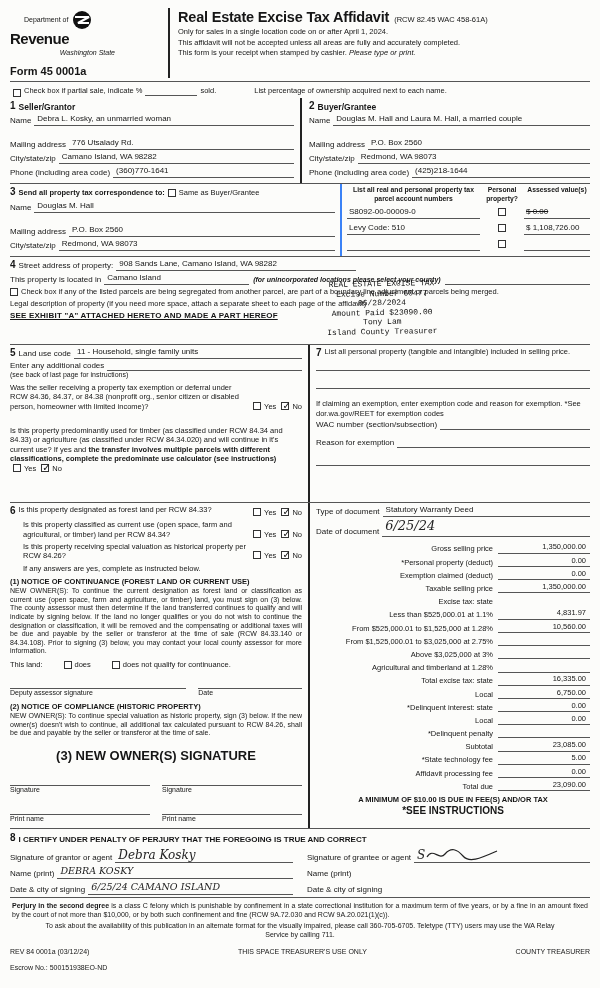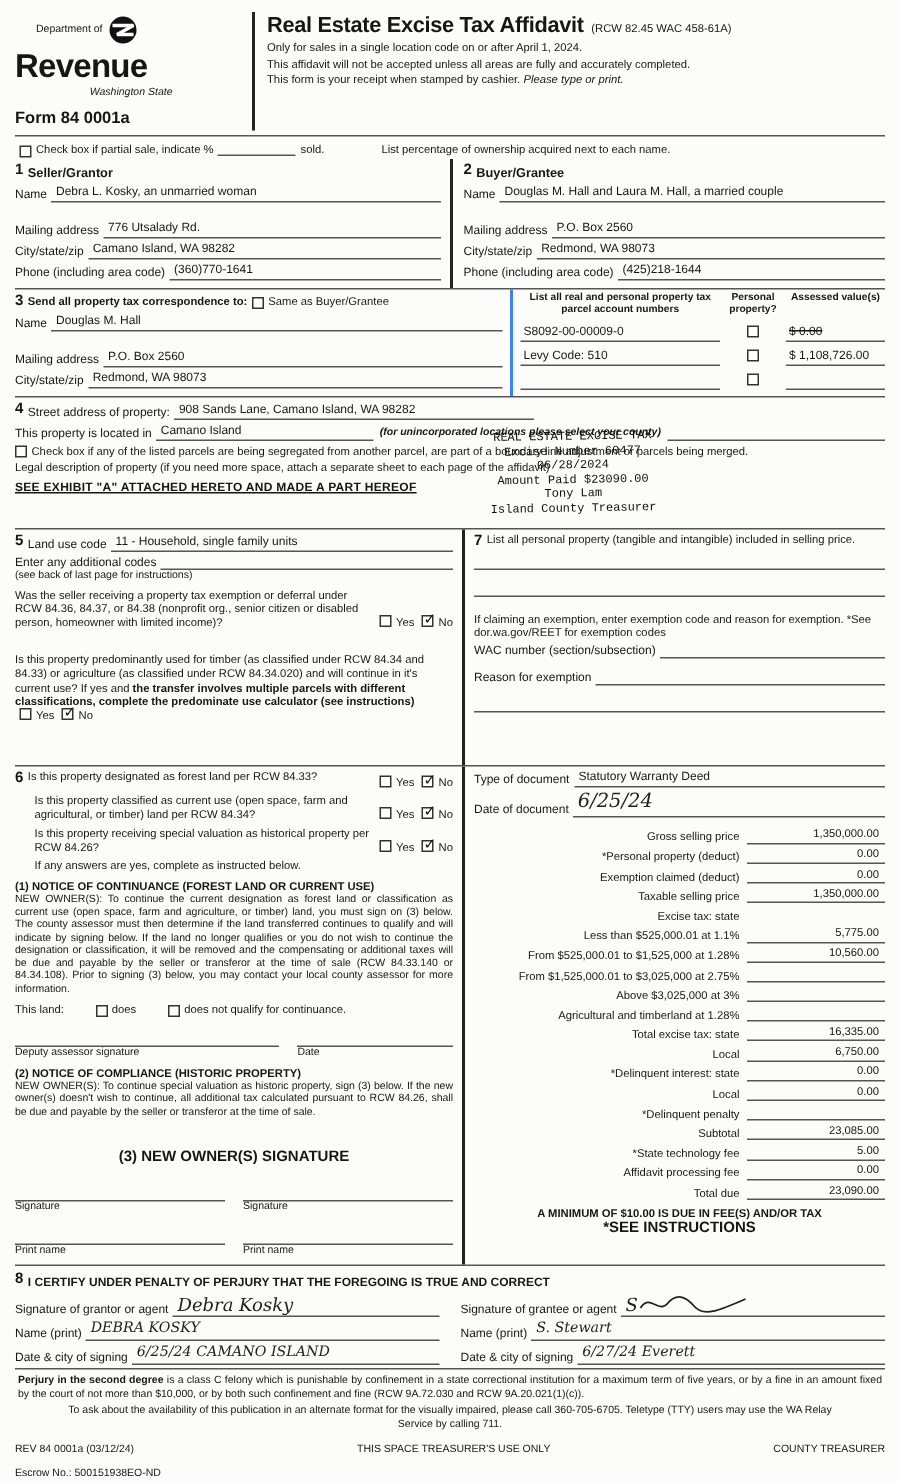--- a/index.html
+++ b/index.html
@@ -21,21 +21,21 @@
   .cb.checked::after { content:"\2713"; position:absolute; left:0px; top:-3px; font-size:10px; color:#111; }
   .hand { font-family:"DejaVu Serif",serif; font-style:italic; color:#222; }
   .strike { text-decoration:line-through; }
   hr.sep { border:none; border-top:1px solid #555; margin:3px 0 0 0; }
 
   
   .header { display:flex; gap:8px; }
   .agency { width:150px; flex:none; padding-top:2px; }
   .agency-top { display:flex; align-items:center; gap:4px; padding-left:14px; }
   .dept-small { font-size:7px; }
-  .dept-name { font-size:22px; font-weight:bold; letter-spacing:-0.5px; }
+  .dept-name { font-size:15px; font-weight:bold; letter-spacing:-0.5px; }
   .dept-sub { font-size:7px; font-style:italic; text-align:right; width:105px; }
   .form-num { font-size:11px; font-weight:bold; margin-top:7px; }
   .header-right { flex:1; border-left:2px solid #222; padding-left:8px; }
   .title-line { display:flex; align-items:baseline; gap:5px; }
   .title { font-size:14.5px; font-weight:bold; letter-spacing:-0.2px; white-space:nowrap; }
   .title-ref { font-size:7.5px; white-space:nowrap; }
   .note { font-size:7.5px; margin-top:1px; }
 
   .partial-row { display:flex; align-items:flex-end; font-size:7.5px; padding:4px 0 2px 0; }
   .partial-fill { width:52px; border-bottom:1px solid #555; margin:0 3px; }
@@ -112,21 +112,21 @@
     <div class="agency">
       <div class="agency-top">
         <span class="dept-small">Department of</span>
         <svg width="20" height="20" viewBox="0 0 20 20">
           <circle cx="10" cy="10" r="9" fill="#111"></circle>
           <path d="M3 7 L17 7 L6 13 L17 13" stroke="#fff" stroke-width="2.2" fill="none"></path>
         </svg>
       </div>
       <div class="dept-name">Revenue</div>
       <div class="dept-sub">Washington State</div>
-      <div class="form-num">Form 84 0001a</div>
+      <div class="form-num">Form 45 0001a</div>
     </div>
     <div class="header-right">
       <div class="title-line">
         <span class="title">Real Estate Excise Tax Affidavit</span>
         <span class="title-ref">(RCW 82.45 WAC 458-61A)</span>
       </div>
       <div class="note">Only for sales in a single location code on or after April 1, 2024.</div>
       <div class="note">This affidavit will not be accepted unless all areas are fully and accurately completed.</div>
       <div class="note">
         <span>This form is your receipt when stamped by cashier.</span>
@@ -368,21 +368,21 @@
       <div class="two-fills">
         <span class="f1"></span>
         <span class="f2"></span>
       </div>
       <div class="two-lbls">
         <span class="f1">Deputy assessor signature</span>
         <span class="f2">Date</span>
       </div>
       <div class="bold" style="font-size:7.5px; margin-top:4px">(2) NOTICE OF COMPLIANCE (HISTORIC PROPERTY)</div>
       <div class="body7">NEW OWNER(S): To continue special valuation as historic property, sign (3) below. If the new owner(s) doesn't wish to continue, all additional tax calculated pursuant to RCW 84.26, shall be due and payable by the seller or transferor at the time of sale.</div>
-      <div class="bold center" style="font-size:10px; margin-top:20px">(3) NEW OWNER(S) SIGNATURE</div>
+      <div class="bold center" style="font-size:13px; margin-top:10px">(3) NEW OWNER(S) SIGNATURE</div>
       <div class="two-fills" style="margin-top:12px">
         <span class="f1" style="flex:1"></span>
         <span class="f2" style="flex:1"></span>
       </div>
       <div class="two-lbls">
         <span class="f1" style="flex:1">Signature</span>
         <span class="f2" style="flex:1">Signature</span>
       </div>
       <div class="two-fills" style="margin-top:10px">
         <span class="f1" style="flex:1"></span>
@@ -419,21 +419,21 @@
       <div class="taxrow">
           <span class="tl">Taxable selling price</span>
           <span class="tv">1,350,000.00</span>
         </div>
       <div class="taxrow noline">
           <span class="tl">Excise tax: state</span>
           <span class="tv"></span>
         </div>
       <div class="taxrow">
           <span class="tl">Less than $525,000.01 at 1.1%</span>
-          <span class="tv">5,775.00</span>
+          <span class="tv">4,831.97</span>
         </div>
       <div class="taxrow">
           <span class="tl">From $525,000.01 to $1,525,000 at 1.28%</span>
           <span class="tv">10,560.00</span>
         </div>
       <div class="taxrow">
           <span class="tl">From $1,525,000.01 to $3,025,000 at 2.75%</span>
           <span class="tv"></span>
         </div>
       <div class="taxrow">
@@ -510,25 +510,23 @@
           <span class="lbl">Signature of grantee or agent</span>
           <span class="fill" style="display:flex; align-items:flex-end;">
             <span class="hand sigval">S</span>
             <svg width="74" height="14" viewBox="0 0 74 14">
               <path d="M2 10 C 8 0, 14 14, 20 7 S 32 2, 38 9 S 54 12, 72 4" fill="none" stroke="#222" stroke-width="1.2"></path>
             </svg>
           </span>
         </div>
         <div class="row" style="height:14px">
           <span class="lbl">Name (print)</span>
-          <span class="fill hand handval">S. Stewart</span>
         </div>
         <div class="row" style="height:14px">
           <span class="lbl">Date &amp; city of signing</span>
-          <span class="fill hand handval">6/27/24   Everett</span>
         </div>
       </div>
     </div>
   </div>
 
   <div class="perjury">
     <span class="bold">Perjury in the second degree</span><span> is a class C felony which is punishable by confinement in a state correctional institution for a maximum term of five years, or by a fine in an amount fixed by the court of not more than $10,000, or by both such confinement and fine (RCW 9A.72.030 and RCW 9A.20.021(1)(c)).</span>
   </div>
   <div class="altfmt">To ask about the availability of this publication in an alternate format for the visually impaired, please call 360-705-6705. Teletype (TTY) users may use the WA Relay Service by calling 711.</div>
 

